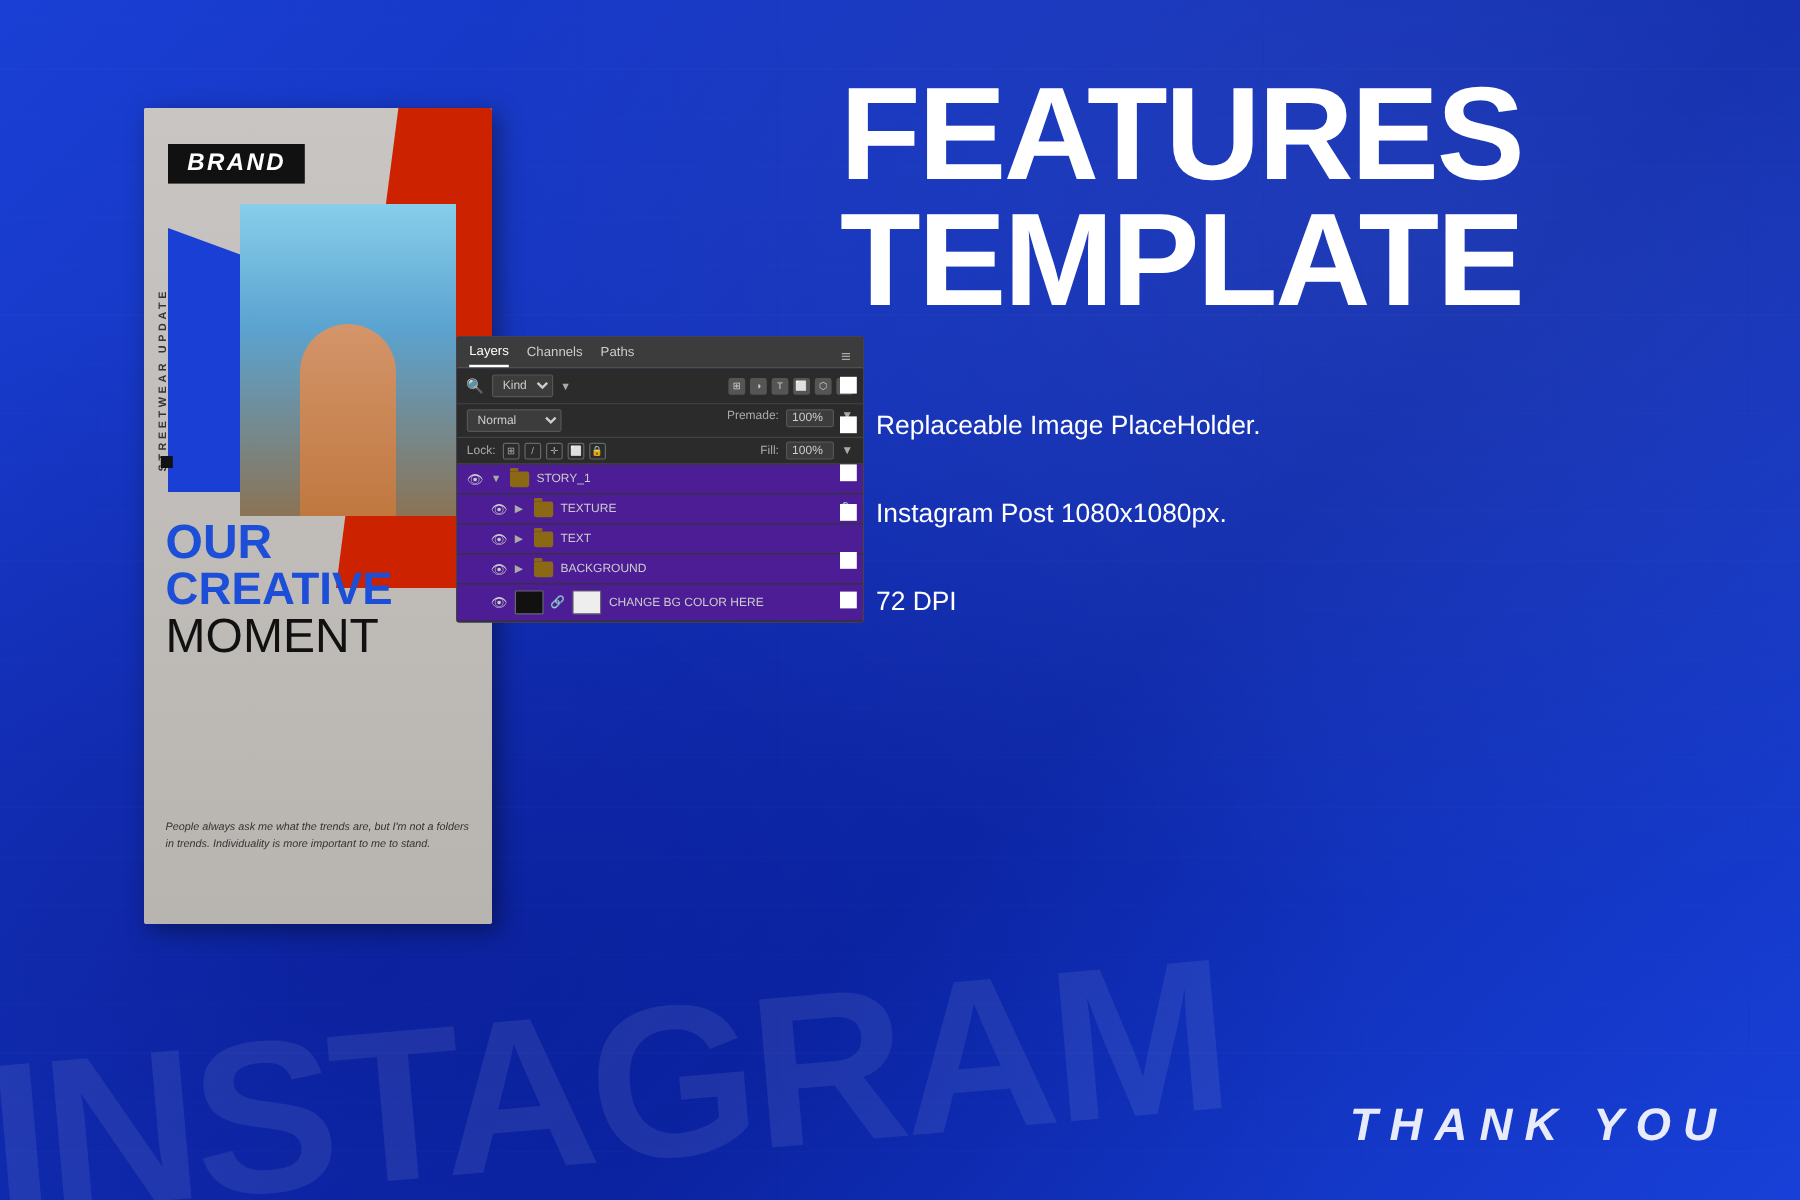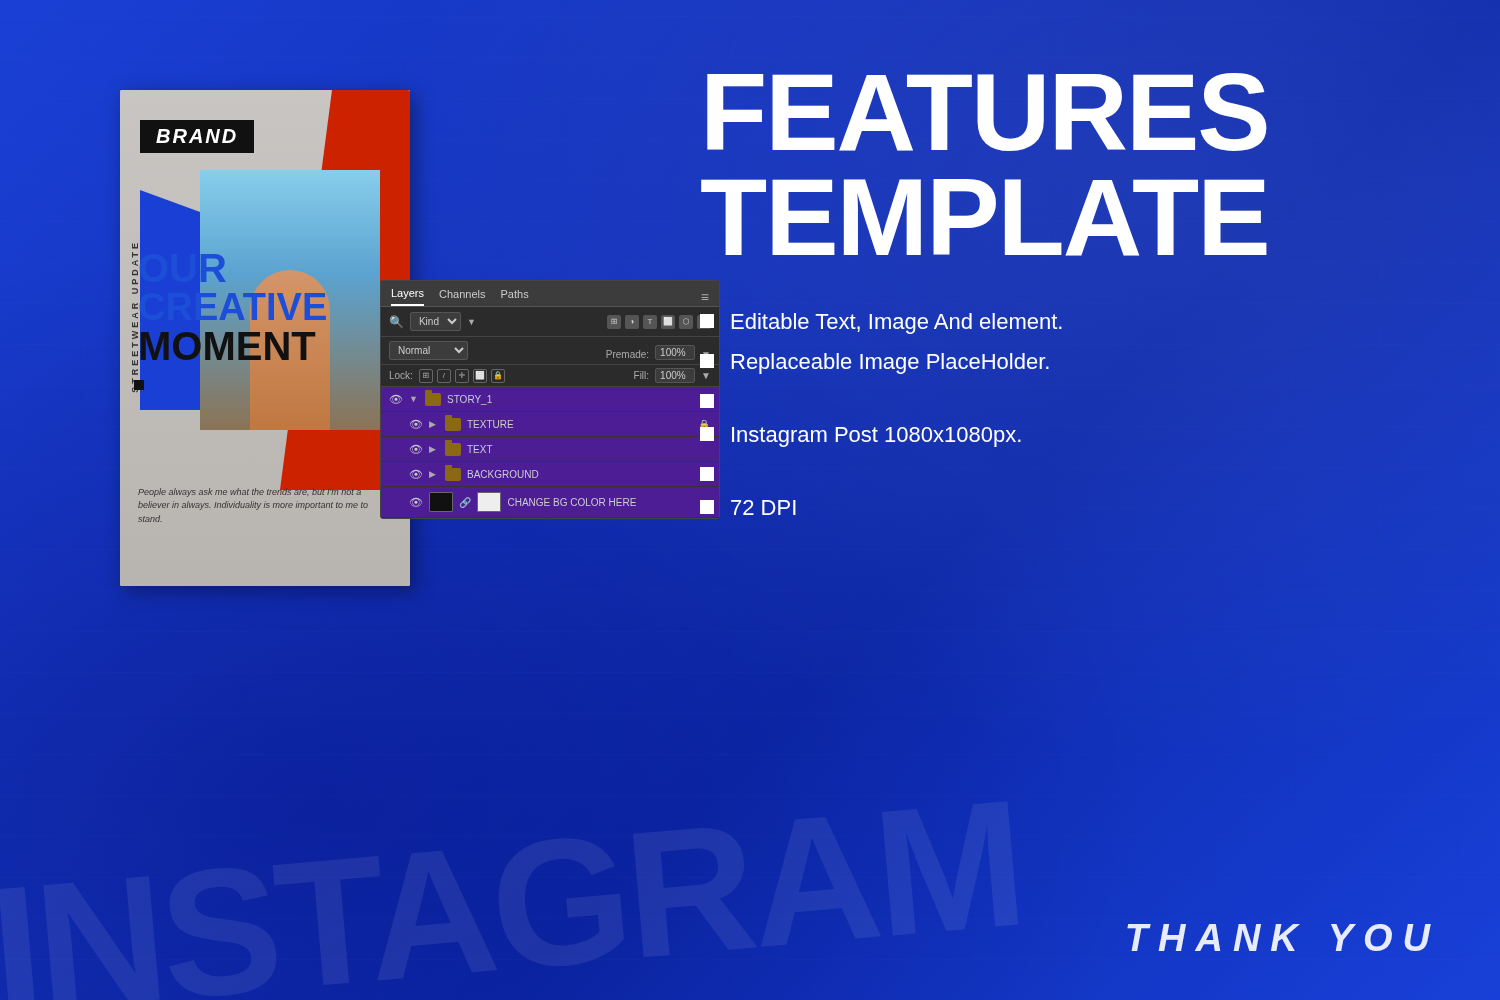--- a/index.html
+++ b/index.html
@@ -37,21 +37,21 @@
       height: 870px;
       z-index: 10;
     }
 
     
     .poster-card {
       position: absolute;
       left: 60px;
       top: 30px;
       width: 290px;
-      height: 496px;
+      height: 680px;
       background: #e8e4e0;
       border-radius: 2px;
       overflow: hidden;
       box-shadow: 5px 5px 20px rgba(0,0,0,0.4);
     }
 
     .poster-bg-image {
       position: absolute;
       top: 0; left: 0;
       width: 100%; height: 100%;
@@ -165,21 +165,21 @@
     .poster-headline .creative {
       font-size: 38px;
       font-weight: 900;
       color: #1d4ed8;
       line-height: 1;
       text-transform: uppercase;
     }
 
     .poster-headline .moment {
       font-size: 40px;
-      font-weight: 700;
+      font-weight: 400;
       color: #111;
       line-height: 1;
       text-transform: uppercase;
     }
 
     .poster-quote {
       position: absolute;
       bottom: 60px;
       left: 18px;
       right: 18px;
@@ -280,21 +280,21 @@
       border-radius: 2px;
       display: inline-flex;
       align-items: center;
       justify-content: center;
       font-size: 8px;
       color: #ccc;
     }
 
     .layers-blend-row {
       display: flex;
-      align-items: flex-end;
+      align-items: flex-start;
       padding: 4px 8px;
       background: #2b2b2b;
       border-bottom: 1px solid #444;
       gap: 6px;
     }
 
     .blend-dropdown {
       background: #3c3c3c;
       color: #ccc;
       border: 1px solid #555;
@@ -551,21 +551,21 @@
     <div class="poster-vertical-text">STREETWEAR UPDATE</div>
 
     <div class="poster-small-square"></div>
 
     <div class="poster-headline">
       <div class="our">OUR</div>
       <div class="creative">CREATIVE</div>
       <div class="moment">MOMENT</div>
     </div>
 
-    <div class="poster-quote">People always ask me what the trends are, but I'm not a believer in always. Individuality is more important to me to stand.</div>
+    <div class="poster-quote">People always ask me what the trends are, but I'm not a folders in trends. Individuality is more important to me to stand.</div>
   </div>
 
   <div class="layers-panel">
 
     <div class="layers-panel-tabs">
       <span class="layers-tab active">Layers</span>
       <span class="layers-tab">Channels</span>
       <span class="layers-tab">Paths</span>
       <span class="layers-panel-menu">≡</span>
     </div>
@@ -650,21 +650,20 @@
 
 <div class="right-section">
   <div class="main-title">
     <div>FEATURES</div>
     <div>TEMPLATE</div>
   </div>
 
   <ul class="features-list">
     <li>
       <div class="bullet-square"></div>
-      <span>Editable Text, Image And element.</span>
     </li>
     <li>
       <div class="bullet-square"></div>
       <span>Replaceable Image PlaceHolder.</span>
     </li>
     <li>
       <div class="bullet-square"></div>
     </li>
     <li>
       <div class="bullet-square"></div>

